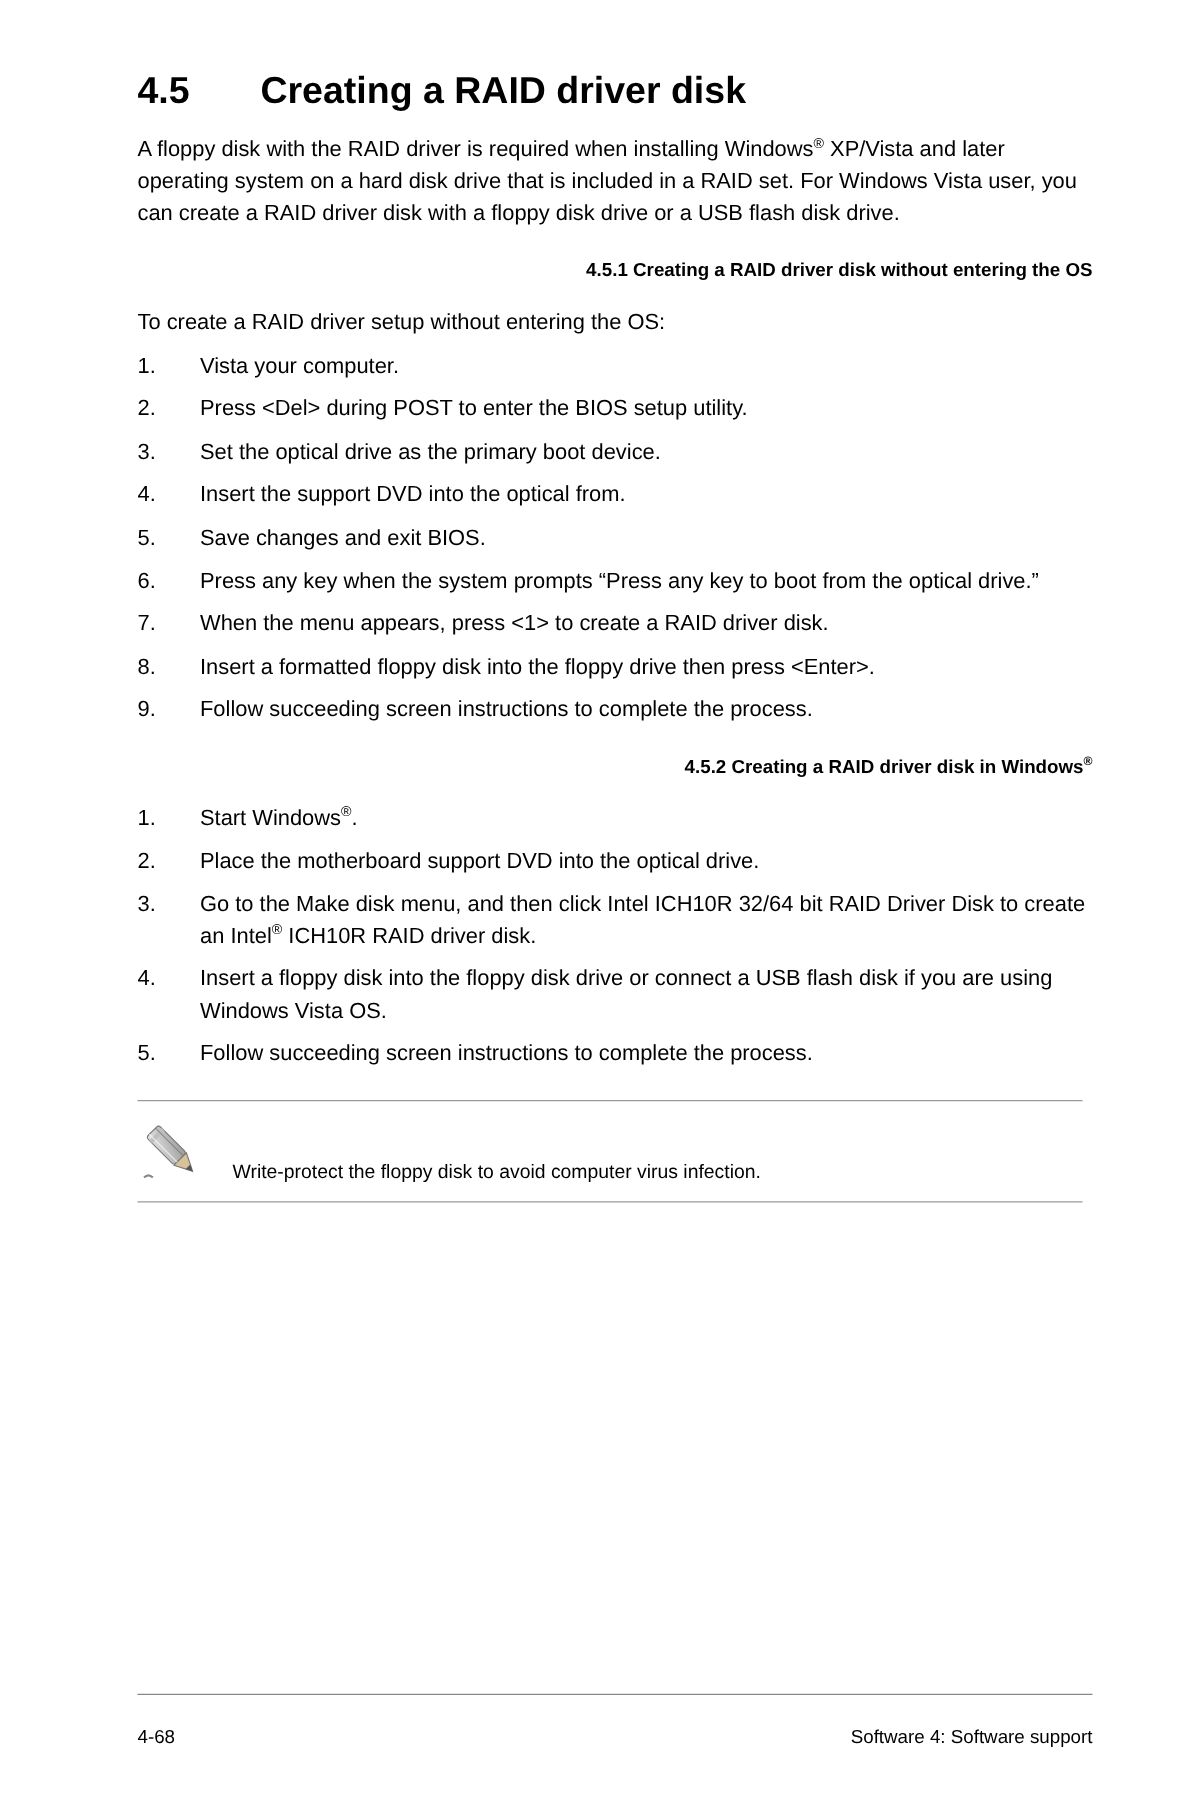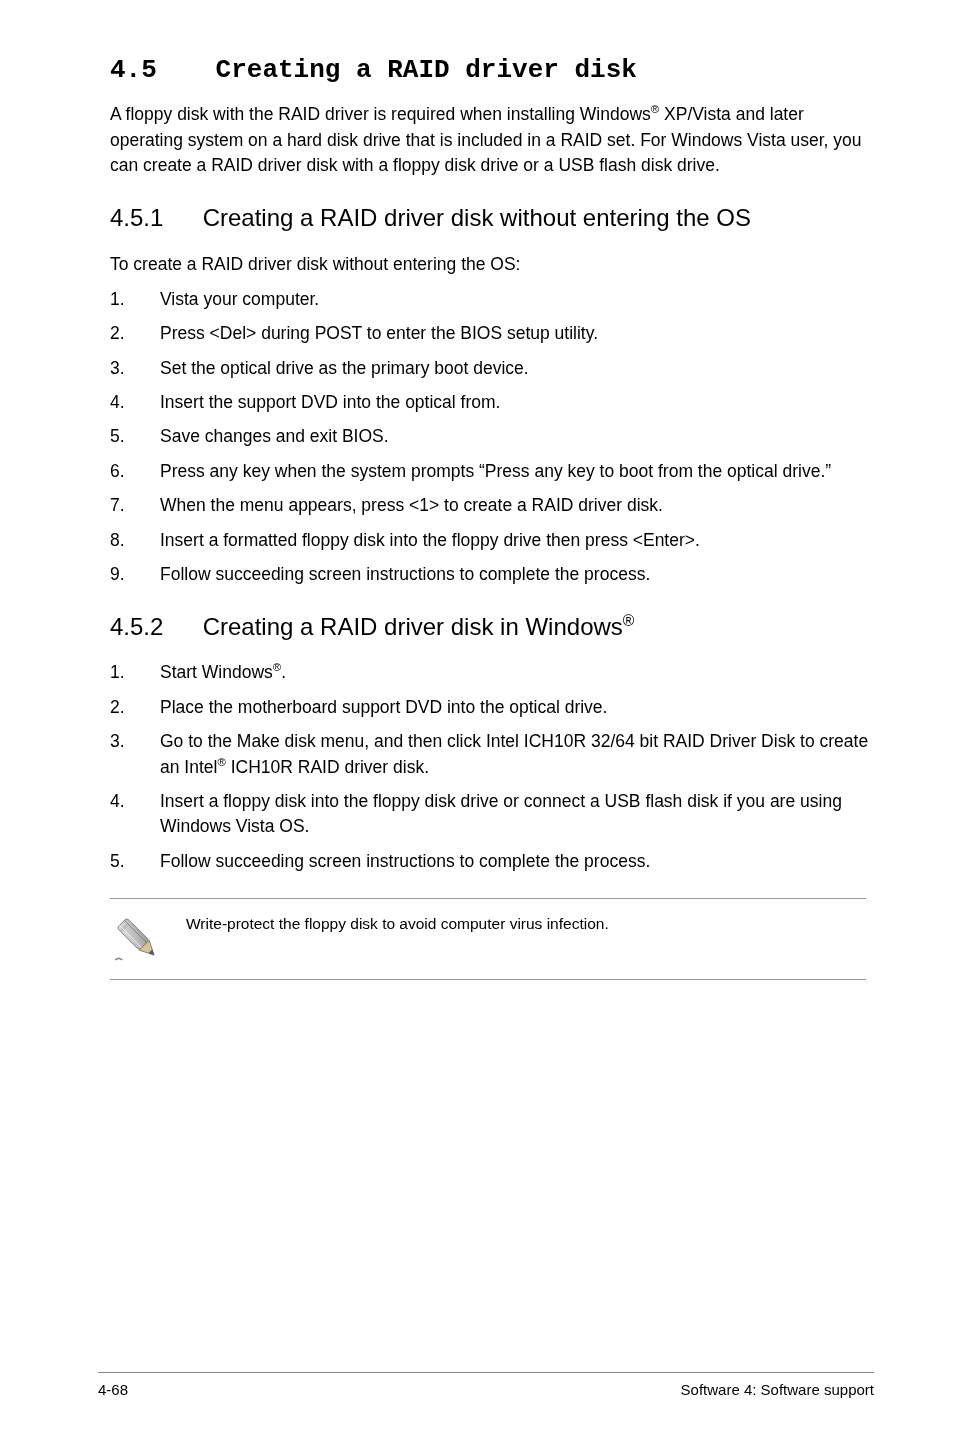--- a/index.html
+++ b/index.html
@@ -11,40 +11,40 @@
     width: 954px;
   }
   .page {
     box-sizing: border-box;
     width: 954px;
     min-height: 1438px;
     padding: 55px 80px 40px 110px;
     position: relative;
   }
   h1 {
-    font-size: 26px;
+    font-size: 30px;
     font-weight: bold;
     margin: 0 0 16px 0;
     line-height: 1.2;
-    font-family: Liberation Mono, monospace;
   }
   .h1-num {
     display: inline-block;
     min-width: 90px;
   }
   .intro {
     font-size: 17.5px;
     line-height: 1.45;
     margin: 0 0 24px 0;
   }
   h2 {
-    font-size: 24px;
-    font-weight: normal;
+    font-size: 15px;
+    font-weight: bold;
     margin: 0 0 18px 0;
     line-height: 1.3;
+    text-align: right;
   }
   .h2-num {
     display: inline-block;
     min-width: 86px;
   }
   .sub-intro {
     font-size: 17.5px;
     line-height: 1.45;
     margin: 0 0 10px 0;
   }
@@ -67,21 +67,21 @@
   ol.steps > li > .txt {
     flex: 1 1 auto;
   }
   sup {
     font-size: 0.65em;
     vertical-align: super;
     line-height: 0;
   }
   .note-row {
     display: flex;
-    align-items: flex-start;
+    align-items: flex-end;
     gap: 20px;
     border-top: 1px solid #9a9a9a;
     border-bottom: 1px solid #9a9a9a;
     padding: 12px 0 12px 0;
     margin: 4px 0 0 16px;
     font-size: 15.5px;
     line-height: 1.4;
     margin-right: 8px;
     margin-left: 0;
   }
@@ -89,25 +89,25 @@
     flex: 0 0 auto;
     width: 56px;
     height: 56px;
   }
   .note-row .note-text {
     flex: 1 1 auto;
     padding-top: 2px;
   }
   .footer {
     position: absolute;
-    left: 98px;
+    left: 110px;
     right: 80px;
     bottom: 40px;
     border-top: 1px solid #888;
-    padding-top: 8px;
+    padding-top: 25px;
     font-size: 15px;
     display: flex;
     justify-content: space-between;
   }
   strong { font-weight: normal; }
 </style>
 </head>
 <body>
 
 <div class="page">
@@ -119,21 +119,21 @@
 
   <p class="intro">
     <span>A floppy disk with the RAID driver is required when installing Windows</span><sup>®</sup><span> XP/Vista and later operating system on a hard disk drive that is included in a RAID set. For Windows Vista user, you can create a RAID driver disk with a floppy disk drive or a USB flash disk drive.</span>
   </p>
 
   <h2>
     <span class="h2-num">4.5.1</span>
     <span>Creating a RAID driver disk without entering the OS</span>
   </h2>
 
-  <p class="sub-intro">To create a RAID driver disk without entering the OS:</p>
+  <p class="sub-intro">To create a RAID driver setup without entering the OS:</p>
 
   <ol class="steps">
     <li>
         <span class="num">1.</span>
         <span class="txt">Vista your computer.</span>
       </li>
     <li>
         <span class="num">2.</span>
         <span class="txt">Press &lt;Del&gt; during POST to enter the BIOS setup utility.</span>
       </li>

